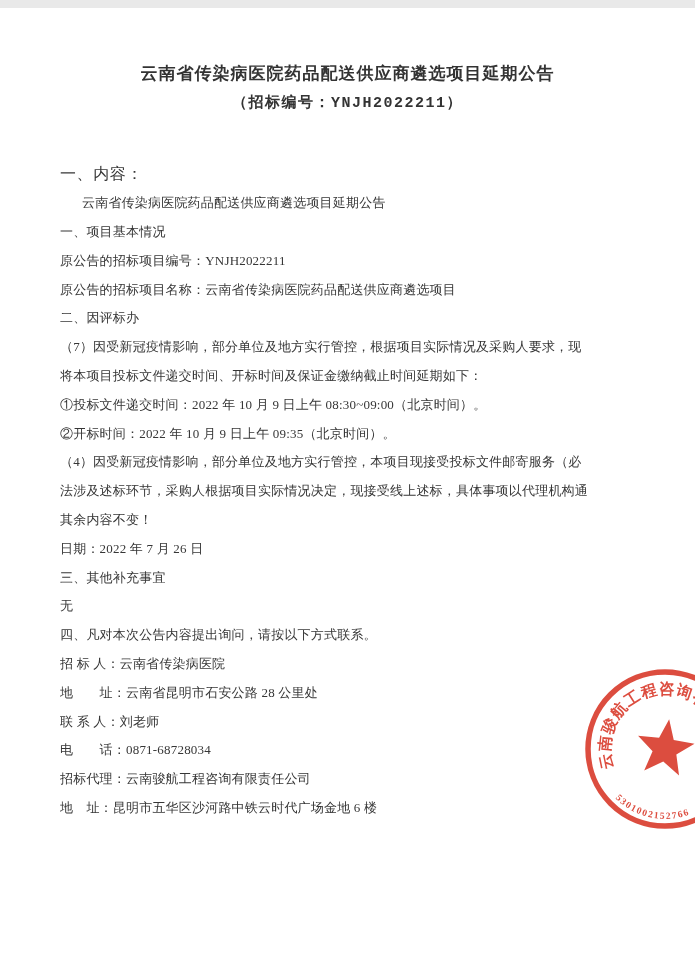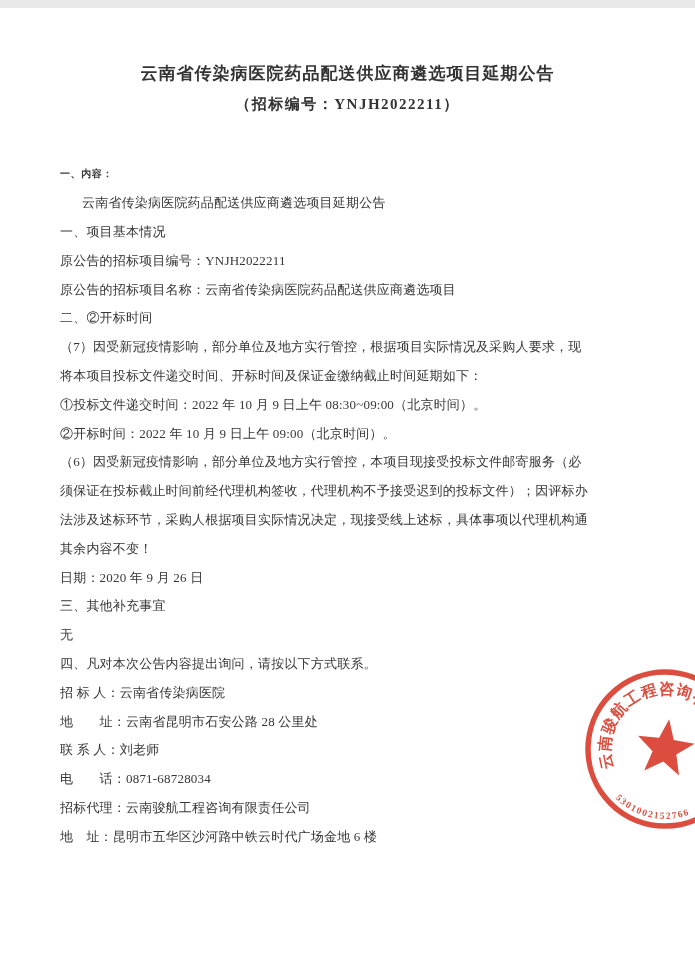--- a/index.html
+++ b/index.html
@@ -9,29 +9,29 @@
     font-family:"Liberation Serif","DejaVu Serif",serif;
   }
   .title {
     padding-top:55px; text-align:center;
     font-size:17px; font-weight:700; letter-spacing:1px;
     color:#333333; line-height:22px;
   }
   .subtitle {
     margin-top:9px; text-align:center;
     font-size:15px; font-weight:600; letter-spacing:1.5px;
-    color:#333333; line-height:20px;
+    color:#333333; line-height:20px;font-family:Liberation Mono, monospace;
   }
   .body-lines { margin:46px 0 0 60px; width:545px; }
   .line {
     height:28.8px; display:flex; align-items:center;
     font-size:13px; font-weight:500; color:#363636;
     letter-spacing:0.2px; white-space:pre;
   }
-  .line.bold { font-weight:700; font-size:10px; letter-spacing:0.6px; }
+  .line.bold { font-weight:400; font-size:16px; letter-spacing:0.6px; }
   .line.indent { padding-left:22px; }
   .stamp {
     position:absolute; left:580px; top:656px; width:170px; height:170px;
     opacity:0.92; filter:blur(0.3px); pointer-events:none;
   }
   .stamp svg { width:170px; height:170px; }
 </style>
 </head>
 <body>
 
@@ -40,30 +40,29 @@
   <div class="title">云南省传染病医院药品配送供应商遴选项目延期公告</div>
 
   <div class="subtitle">（招标编号：YNJH2022211）</div>
 
   <div class="body-lines">
       <div class="line bold">一、内容：</div>
       <div class="line indent">云南省传染病医院药品配送供应商遴选项目延期公告</div>
       <div class="line">一、项目基本情况</div>
       <div class="line">原公告的招标项目编号：YNJH2022211</div>
       <div class="line">原公告的招标项目名称：云南省传染病医院药品配送供应商遴选项目</div>
-      <div class="line">二、②开标时间</div>
+      <div class="line">二、因评标办</div>
       <div class="line">（7）因受新冠疫情影响，部分单位及地方实行管控，根据项目实际情况及采购人要求，现</div>
       <div class="line">将本项目投标文件递交时间、开标时间及保证金缴纳截止时间延期如下：</div>
       <div class="line">①投标文件递交时间：2022 年 10 月 9 日上午 08:30~09:00（北京时间）。</div>
-      <div class="line">②开标时间：2022 年 10 月 9 日上午 09:00（北京时间）。</div>
-      <div class="line">（6）因受新冠疫情影响，部分单位及地方实行管控，本项目现接受投标文件邮寄服务（必</div>
-      <div class="line">须保证在投标截止时间前经代理机构签收，代理机构不予接受迟到的投标文件）；因评标办</div>
+      <div class="line">②开标时间：2022 年 10 月 9 日上午 09:35（北京时间）。</div>
+      <div class="line">（4）因受新冠疫情影响，部分单位及地方实行管控，本项目现接受投标文件邮寄服务（必</div>
       <div class="line">法涉及述标环节，采购人根据项目实际情况决定，现接受线上述标，具体事项以代理机构通</div>
       <div class="line">其余内容不变！</div>
-      <div class="line">日期：2020 年 9 月 26 日</div>
+      <div class="line">日期：2022 年 7 月 26 日</div>
       <div class="line">三、其他补充事宜</div>
       <div class="line">无</div>
       <div class="line">四、凡对本次公告内容提出询问，请按以下方式联系。</div>
       <div class="line">招 标 人：云南省传染病医院</div>
       <div class="line">地　　址：云南省昆明市石安公路 28 公里处</div>
       <div class="line">联 系 人：刘老师</div>
       <div class="line">电　　话：0871-68728034</div>
       <div class="line">招标代理：云南骏航工程咨询有限责任公司</div>
       <div class="line">地　址：昆明市五华区沙河路中铁云时代广场金地 6 楼</div>
     </div>

